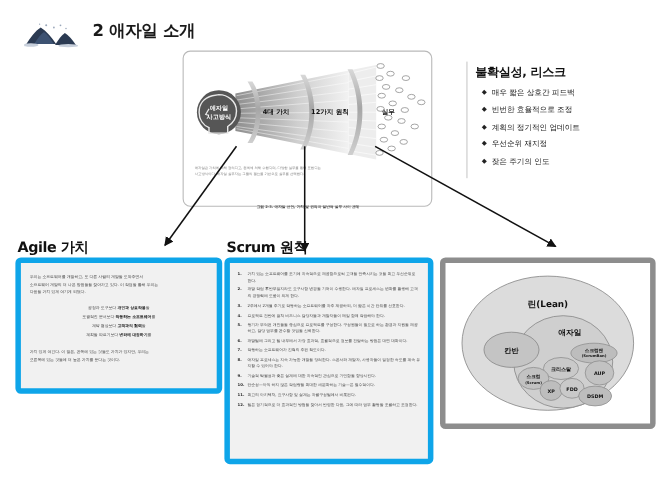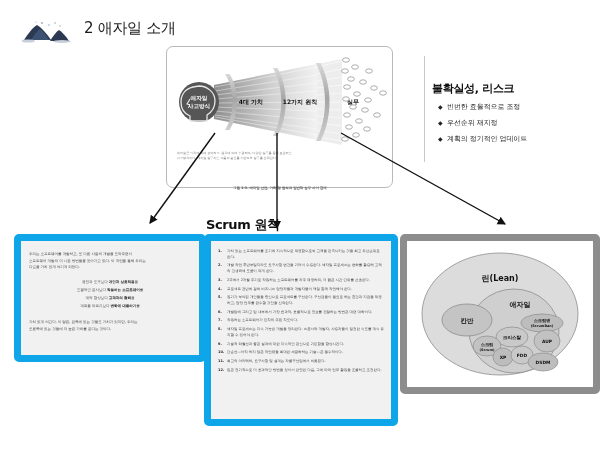--- a/index.html
+++ b/index.html
@@ -7,54 +7,54 @@
     width:600px;height:450px;background:#ffffff;overflow:hidden;position:relative;
     font-family:"DejaVu Sans","Liberation Sans",sans-serif;color:#1b1b1b;
   }
   .page{position:relative;width:600px;height:450px;}
 
   
   .header{position:absolute;left:0;top:8px;width:600px;height:40px;}
   .logo{position:absolute;left:22px;top:12px;width:52px;height:24px;}
   .page-title{
     position:absolute;left:84px;top:11px;
-    font-size:15px;font-weight:normal;letter-spacing:-0.3px;color:#1a1a1a;
+    font-size:15px;font-weight:bold;letter-spacing:-0.3px;color:#1a1a1a;
   }
 
   
   .top-panel{
     position:absolute;left:166px;top:46px;width:225px;height:140px;
     border:1px solid #b9b9b9;border-radius:7px;background:#fff;overflow:hidden;
   }
   .funnel-wrap{position:absolute;left:0;top:0;width:225px;height:110px;}
   .diagram-note{
     position:absolute;left:10px;top:104px;width:205px;
     font-size:3.1px;line-height:1.55;color:#7d7d7d;letter-spacing:-0.05px;
   }
   .fig-caption{
     position:absolute;left:166px;top:186px;width:228px;text-align:center;
     font-size:3.4px;font-weight:bold;color:#555;letter-spacing:-0.05px;
   }
 
   
-  .risk-block{position:absolute;left:432px;top:58px;width:160px;margin-top:23px;}
+  .risk-block{position:absolute;left:432px;top:58px;width:160px;}
   .risk-rule{position:absolute;left:424px;top:56px;width:1px;height:106px;background:#c9c9c9;}
   .risk-title{font-size:11px;font-weight:bold;color:#111;letter-spacing:-0.3px;margin-bottom:7px;}
   .risk-item{display:flex;align-items:flex-start;margin:0 0 7px 6px;font-size:7px;color:#222;letter-spacing:-0.1px;}
   .risk-bullet{width:9px;flex:0 0 9px;color:#222;font-size:6px;line-height:1.25;}
   .risk-text{line-height:1.25;}
 
   
   .sec-title{position:absolute;font-size:13px;font-weight:bold;color:#111;letter-spacing:-0.4px;}
   .sec-title.values{left:16px;top:216px;}
   .sec-title.principles{left:206px;top:216px;}
   .sec-title.practices{left:400px;top:216px;}
 
   
-  .panel{position:absolute;border:7px solid #0ea5e9;border-radius:5px;background:#f1f1f1;}
+  .panel{position:absolute;border:5px solid #0ea5e9;border-radius:5px;background:#f1f1f1;}
   .panel-values{left:14px;top:234px;width:178px;height:114px;}
   .panel-principles{left:204px;top:234px;width:180px;height:178px;}
   .panel-practices{left:400px;top:234px;width:186px;height:146px;background:#fff;border-color:#8d8d8d;}
 
   
   .v-para{position:absolute;left:8px;width:162px;font-size:3.55px;line-height:1.85;color:#3a3a3a;letter-spacing:-0.05px;}
   .v-top{top:10px;}
   .v-bottom{top:78px;}
   .v-list{position:absolute;left:8px;top:38px;width:162px;text-align:center;}
   .v-line{font-size:3.55px;line-height:2.25;color:#3a3a3a;letter-spacing:-0.05px;}
@@ -186,33 +186,42 @@
   </div>
 
   <div class="fig-caption">그림 2-3. 애자일 선언, 가치 및 원칙과 일반적 실무 사이 관계</div>
 
   <div class="risk-rule"></div>
   <div class="risk-block">
     <div class="risk-title">불확실성, 리스크</div>
     <div id="risk-items">
         <div class="risk-item">
           <span class="risk-bullet">◆</span>
+          <span class="risk-text">매우  짧은  상호간  피드백</span>
+        </div>
+        <div class="risk-item">
+          <span class="risk-bullet">◆</span>
           <span class="risk-text">빈번한  효율적으로  조정</span>
         </div>
         <div class="risk-item">
           <span class="risk-bullet">◆</span>
+          <span class="risk-text">계획의  정기적인  업데이트</span>
+        </div>
+        <div class="risk-item">
+          <span class="risk-bullet">◆</span>
           <span class="risk-text">우선순위  재지정</span>
         </div>
         <div class="risk-item">
           <span class="risk-bullet">◆</span>
-          <span class="risk-text">계획의  정기적인  업데이트</span>
+          <span class="risk-text">잦은  주기의  인도</span>
         </div>
       </div>
   </div>
 
+  <div class="sec-title values">Agile 가치</div>
   <div class="sec-title principles">Scrum 원칙</div>
 
   <div class="panel panel-values">
     <div class="v-para v-top">
       <div>우리는 소프트웨어를 개발하고, 또 다른 사람의 개발을 도와주면서</div>
       <div>소프트웨어 개발의 더 나은 방법들을 찾아가고 있다. 이 작업을 통해 우리는</div>
       <div>다음을 가치 있게 여기게 되었다.</div>
     </div>
     <div class="v-list" id="values-pairs">
         <div class="v-line"><span>공정과 도구보다 </span><b>개인과 상호작용</b><span>을</span></div>

